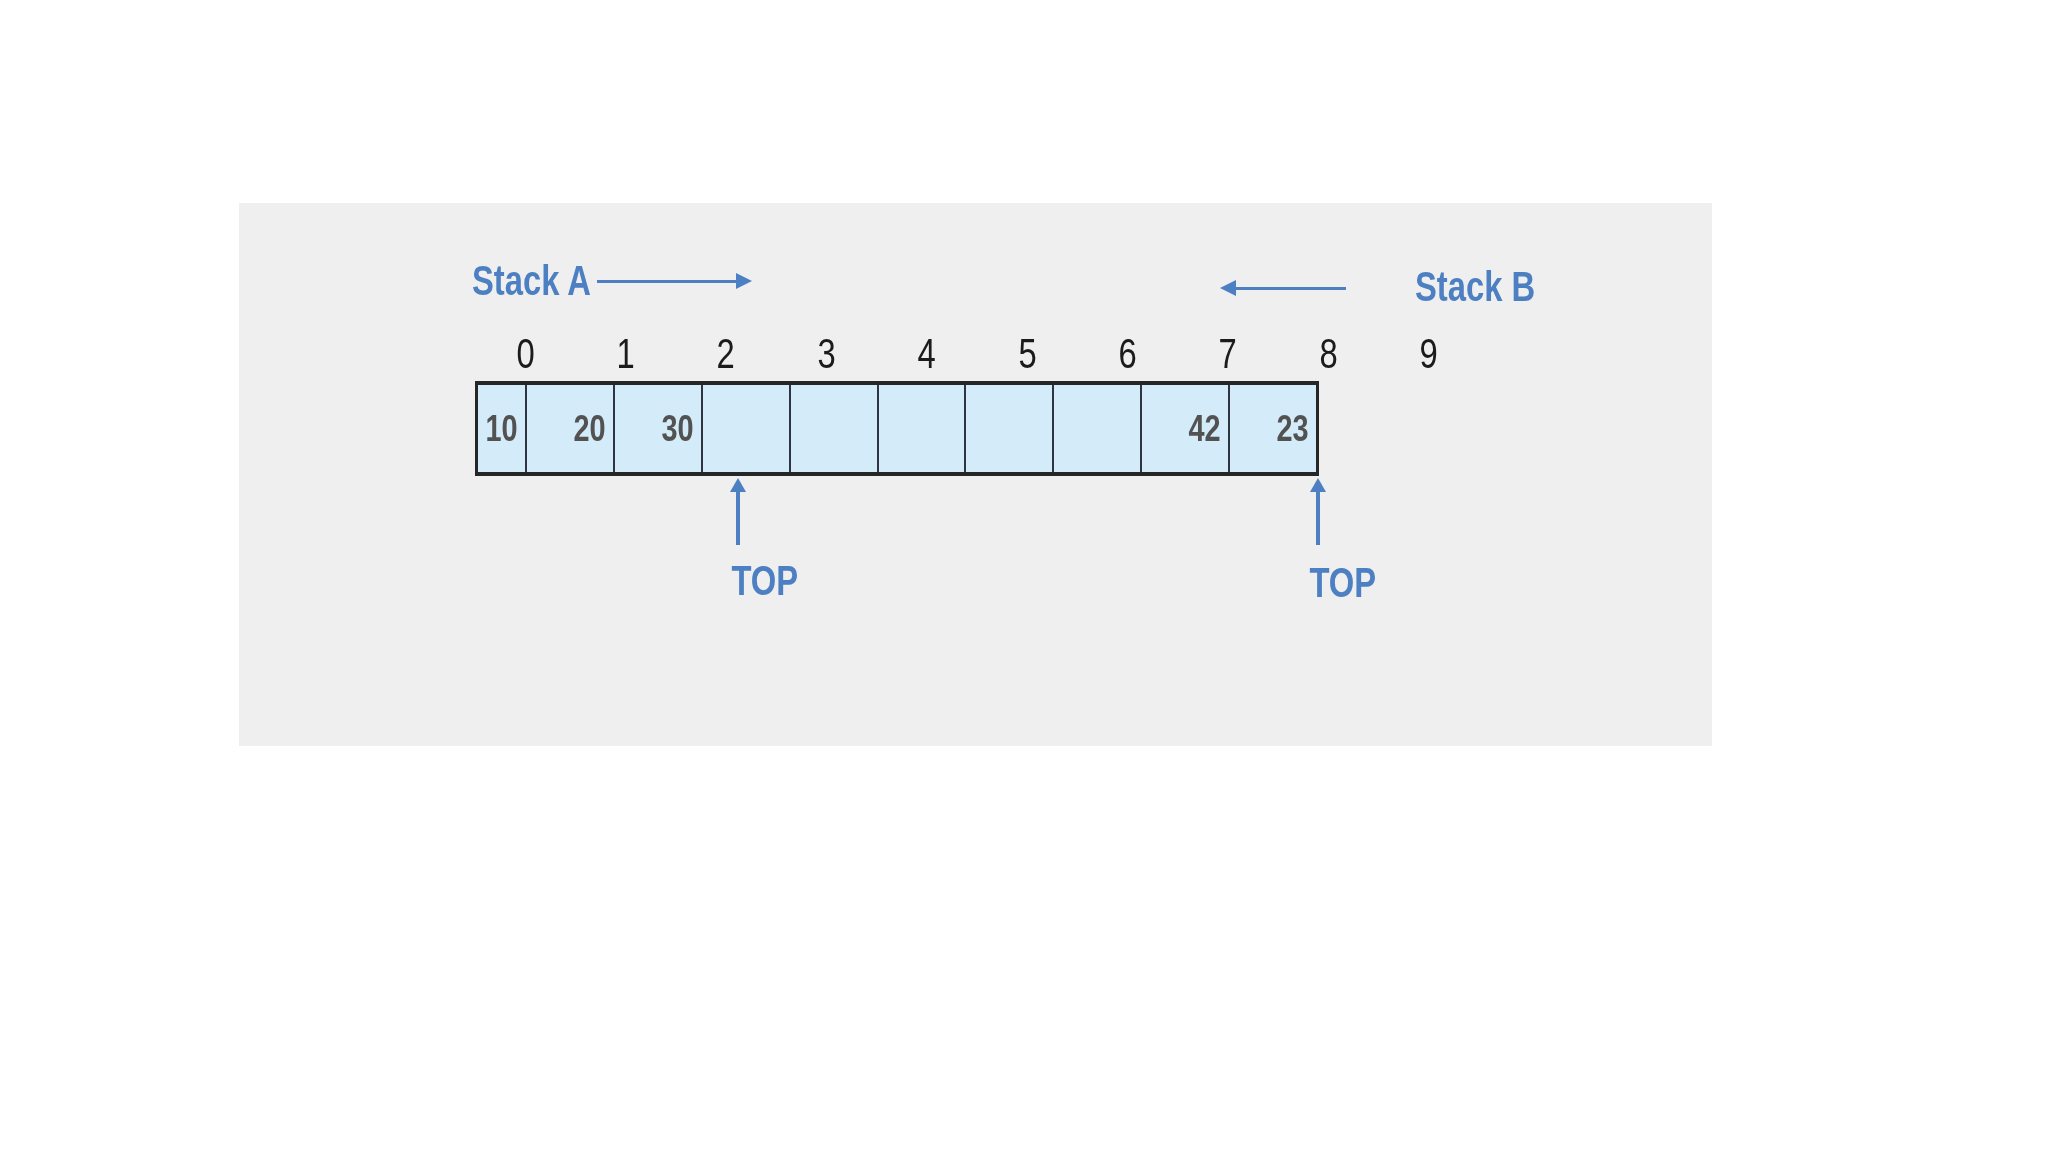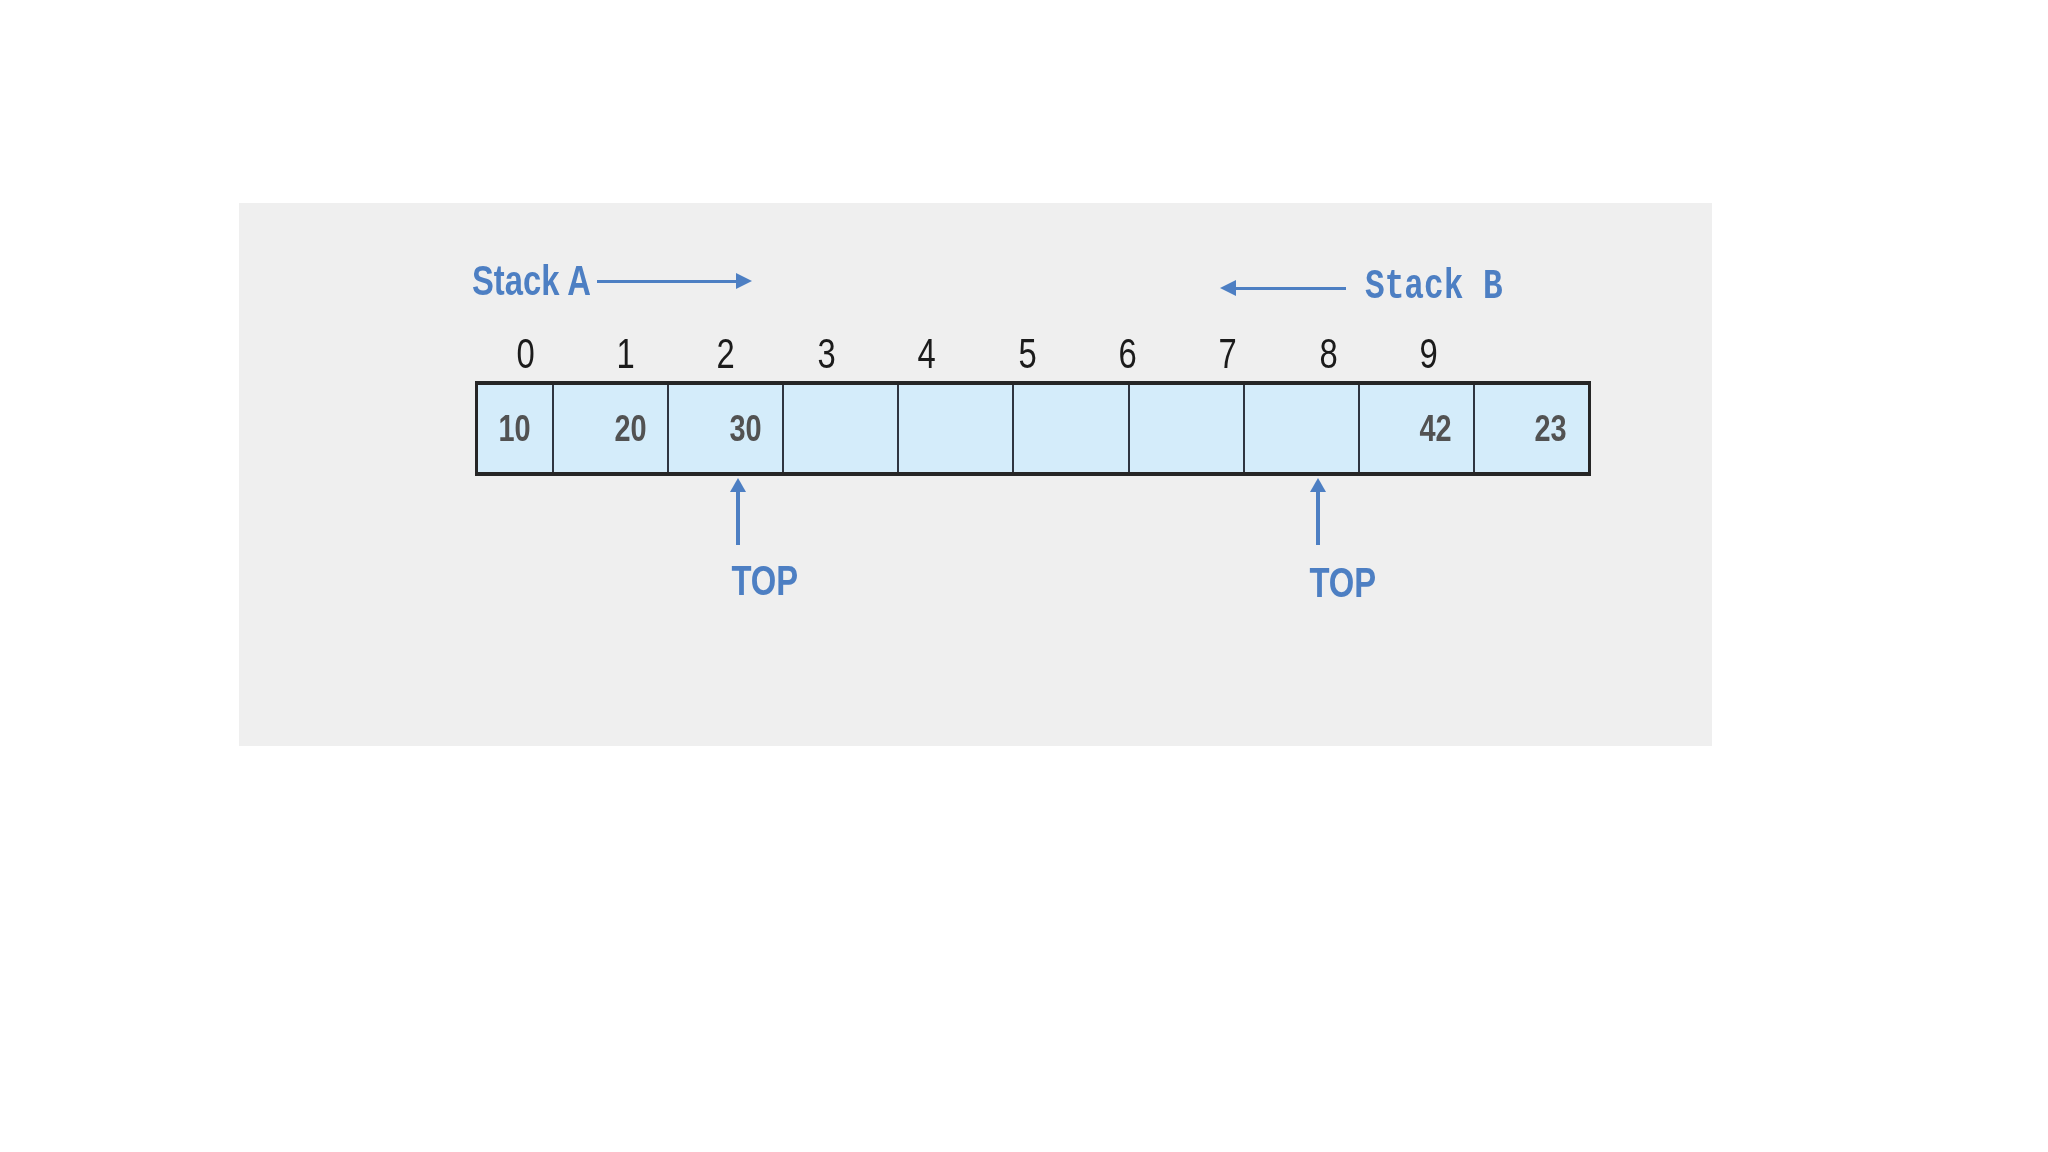--- a/index.html
+++ b/index.html
@@ -47,21 +47,21 @@
     position:absolute; left:236px; top:130px; width:1004px; height:42px;
     display:flex;
   }
   .index-row .idx {
     flex:1 1 0; text-align:center; color:#1b1b1b;
     font-size:42px; line-height:42px; font-weight:400;
   }
 
   
   .array-box {
-    position:absolute; left:236px; top:178px; width:1116px; height:95px;
+    position:absolute; left:236px; top:178px; width:844px; height:95px;
     box-sizing:border-box; background:#d4ecfa;
     border:4px solid #262626; border-left-width:3px; border-right-width:3px;
     display:flex;
     gap:39px;
   }
   .array-box .cell {
     flex:1 1 0; display:flex; align-items:center; justify-content:center;
     border-right:2px solid #2f3540; background:#d4ecfa;
     color:#525252; font-size:37px; font-weight:700;
   }
@@ -74,21 +74,21 @@
 
 <div class="page">
   <div class="panel">
 
     <div class="abs blue-label" style="left:233px; top:56px;">
       <span class="squeeze-l">Stack A</span>
     </div>
     <div class="arrow-h point-right" style="left:358px; top:77px; width:139px;"></div>
 
     <div class="arrow-h point-left" style="left:997px; top:84px; width:110px;"></div>
-    <div class="abs blue-label" style="left:1126px; top:62px;font-family:Liberation Mono, monospace;">
+    <div class="abs blue-label" style="left:1176px; top:62px;">
       <span class="squeeze-l">Stack B</span>
     </div>
 
     <div class="index-row">
       <div class="idx"><span class="squeeze-c">0</span></div>
       <div class="idx"><span class="squeeze-c">1</span></div>
       <div class="idx"><span class="squeeze-c">2</span></div>
       <div class="idx"><span class="squeeze-c">3</span></div>
       <div class="idx"><span class="squeeze-c">4</span></div>
       <div class="idx"><span class="squeeze-c">5</span></div>

